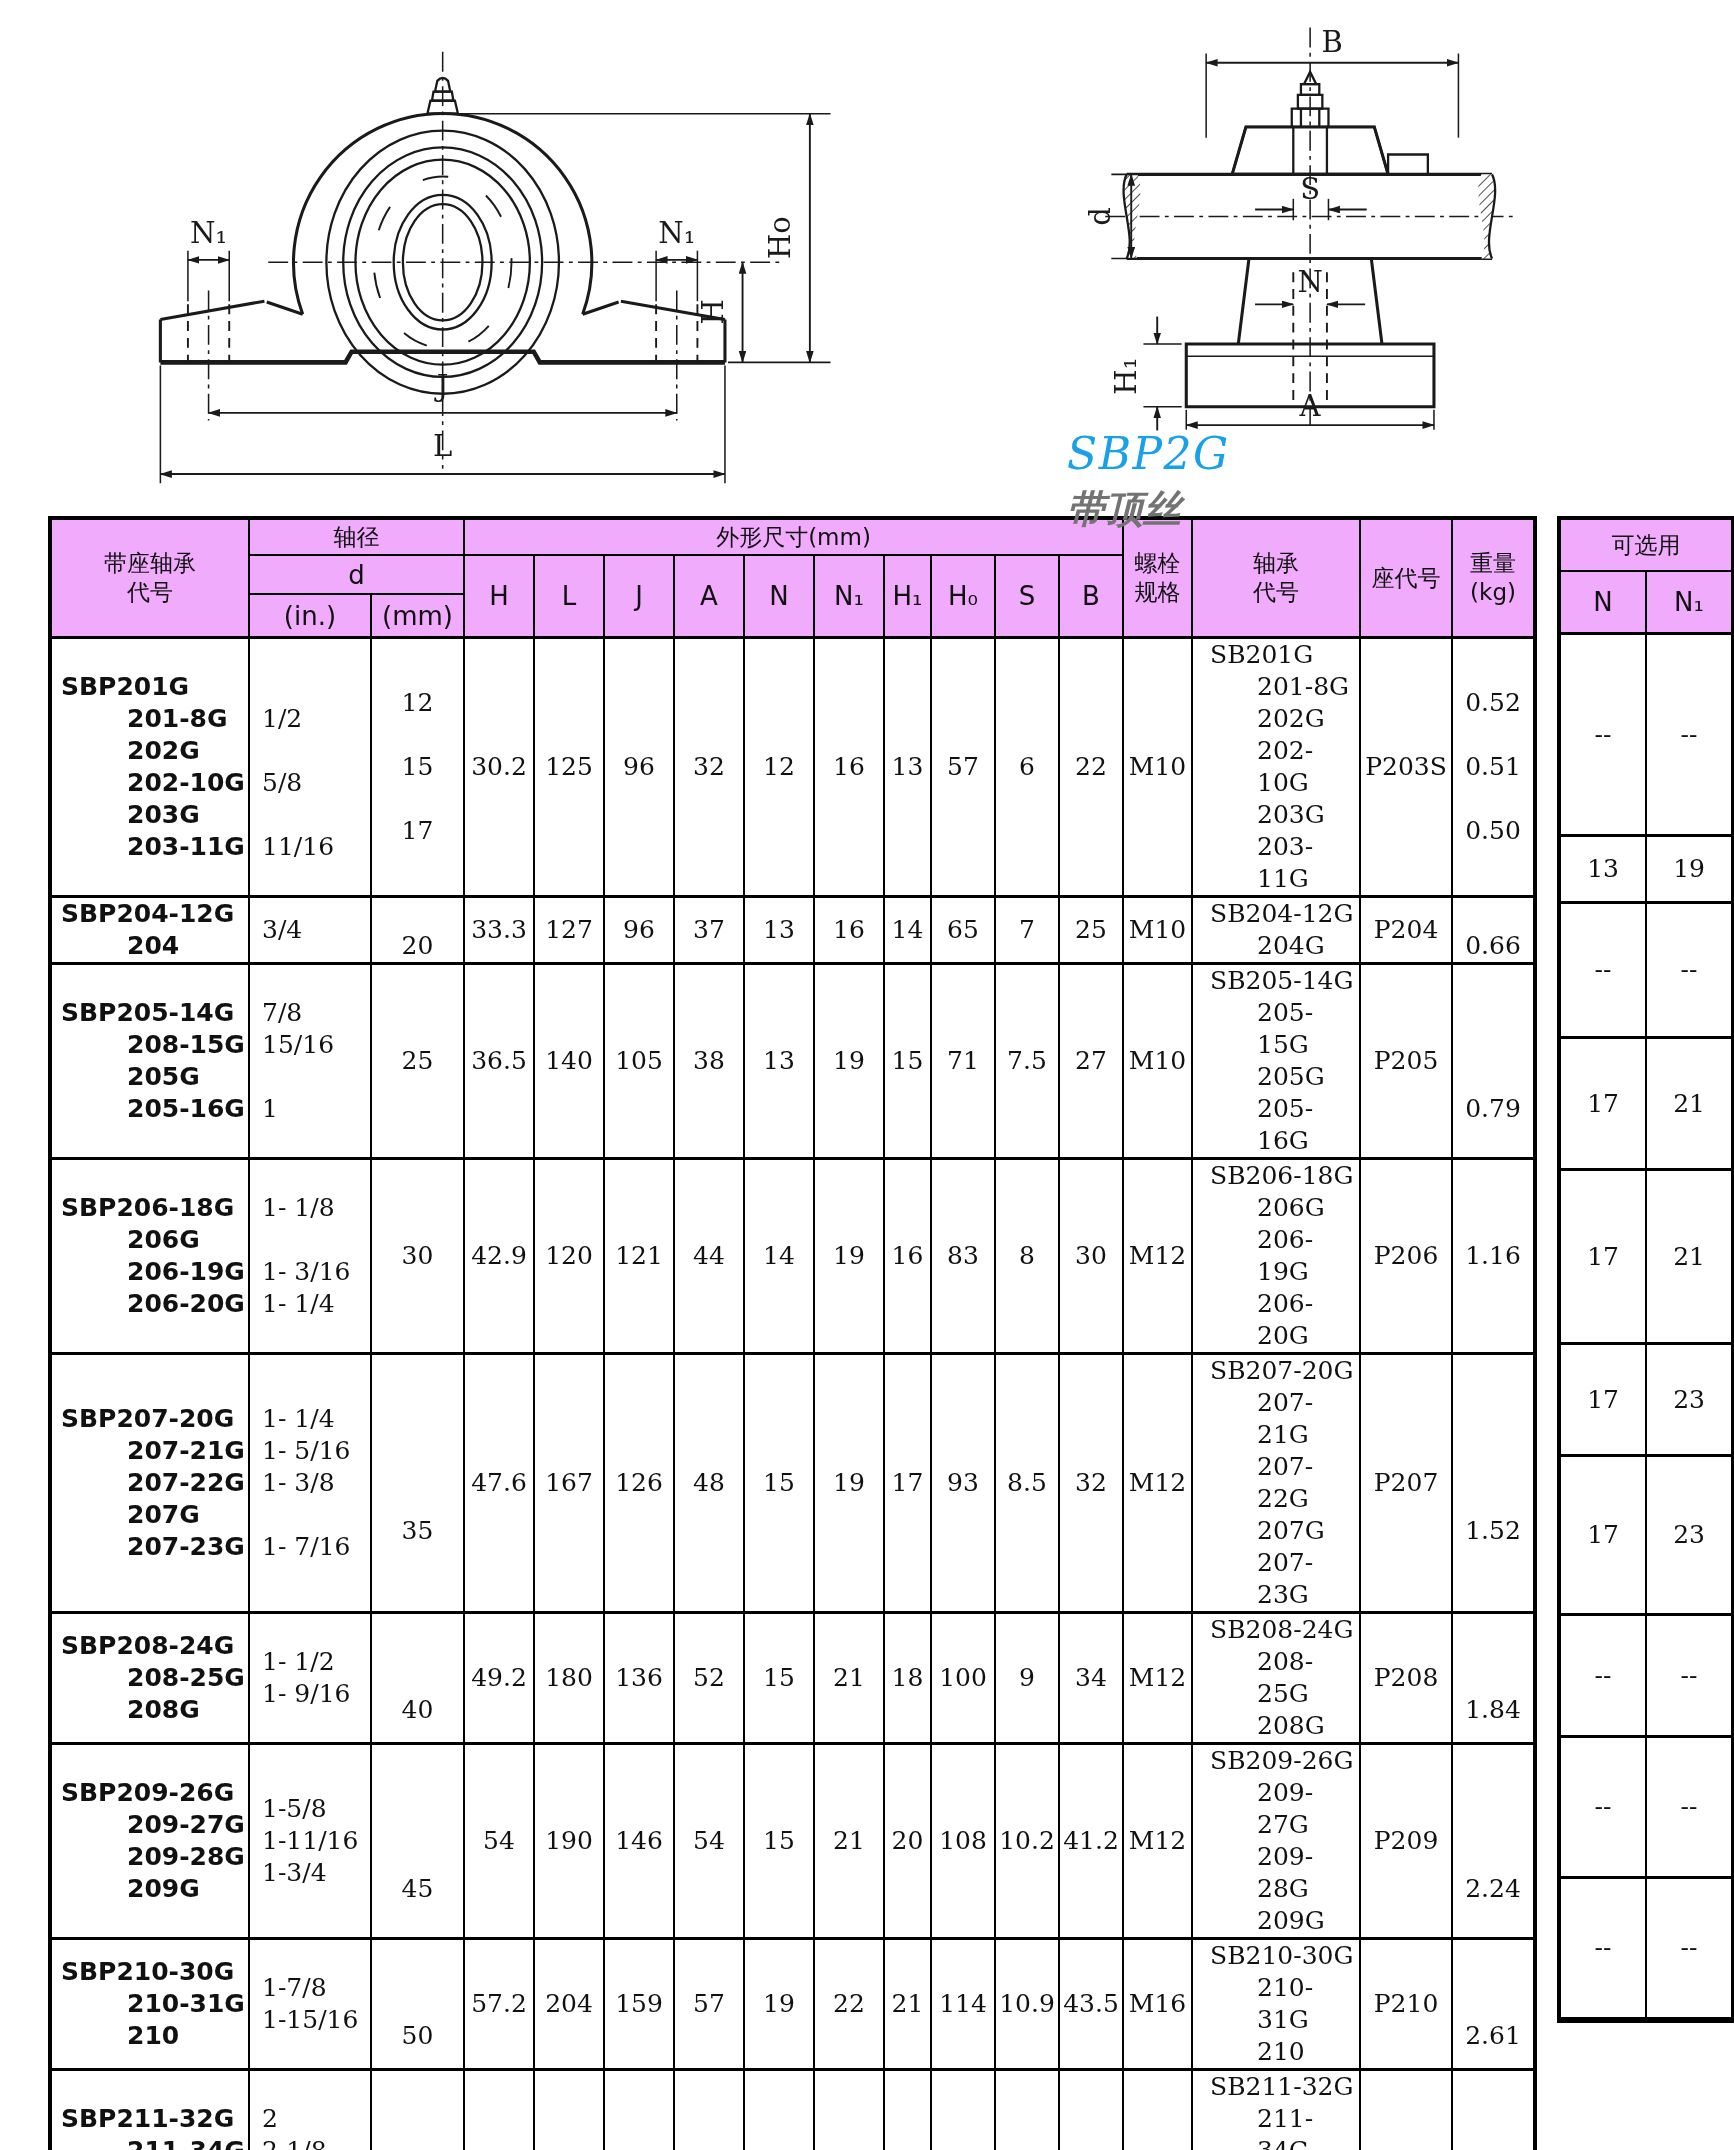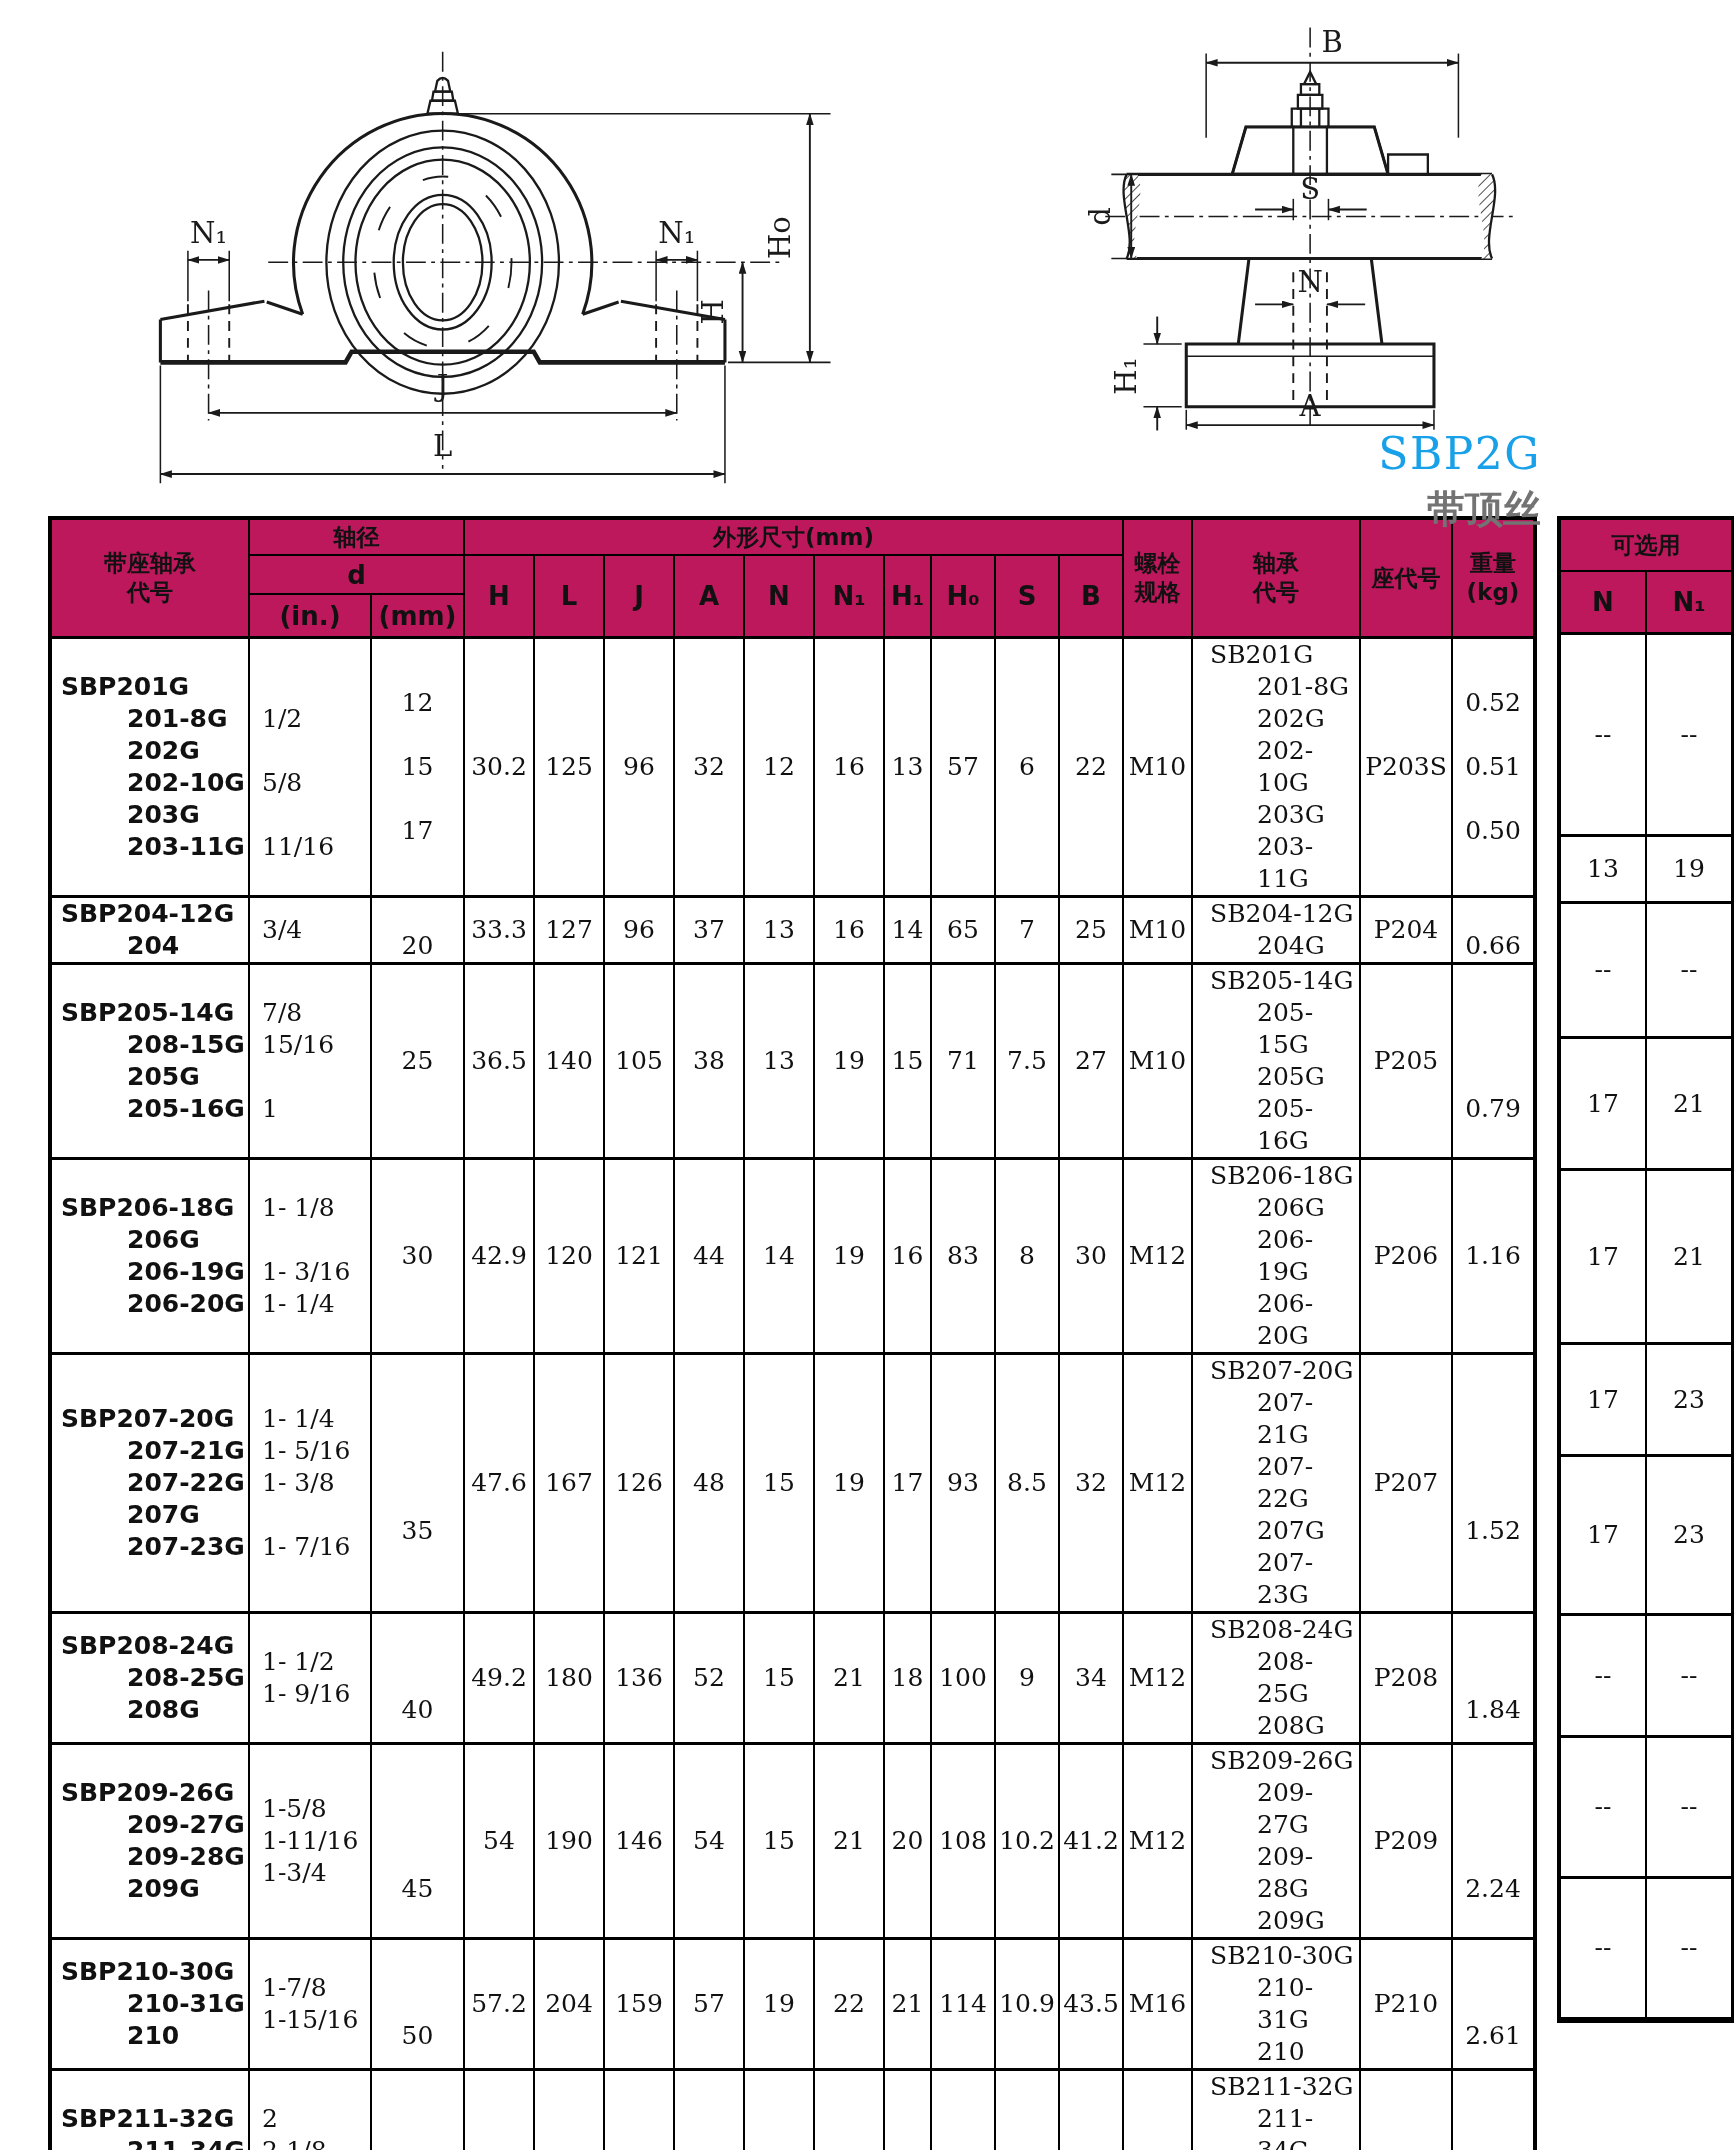--- a/index.html
+++ b/index.html
@@ -11,31 +11,31 @@
   .drawings svg{position:absolute;}
   svg .o4{fill:none;stroke:#1a1a1a;stroke-width:4;}
   svg .o5{fill:none;stroke:#1a1a1a;stroke-width:6;}
   svg .o3{fill:none;stroke:#1a1a1a;stroke-width:3;}
   svg .d2{fill:none;stroke:#1a1a1a;stroke-width:2;}
   svg .dim{fill:none;stroke:#1a1a1a;stroke-width:2.5;}
   svg .cl{fill:none;stroke:#1a1a1a;stroke-width:2;stroke-dasharray:26 7 5 7;}
   svg .dash{fill:none;stroke:#1a1a1a;stroke-width:2.5;stroke-dasharray:13 9;}
   svg .dashe{fill:none;stroke:#1a1a1a;stroke-width:2.5;stroke-dasharray:34 56;}
   svg text{fill:#1a1a1a;font-family:"DejaVu Serif","Liberation Serif",serif;font-size:38px;}
-  .caption{position:absolute;left:1067px;top:428px;width:474px;text-align:right;}
+  .caption{position:absolute;left:1067px;top:428px;width:474px;text-align:left;font-style:italic;}
   .caption .cap1{font-family:"DejaVu Serif","Liberation Serif",serif;font-size:44px;color:#18a0e8;letter-spacing:1.5px;}
   .caption .cap2{font-family:"DejaVu Sans","Liberation Sans",sans-serif;font-size:38px;font-weight:700;color:#737373;margin-top:4.6px;}
 
   
   .tables{display:flex;align-items:flex-start;gap:20px;margin-left:48px;}
   table{border-collapse:collapse;table-layout:fixed;background:#fff;}
   table.main{width:1489px;border:4.6px solid #000;border-bottom-width:6.9px;}
   table.opt{width:174px;border:4.6px solid #000;border-bottom-width:6.9px;}
   th,td{border:2.3px solid #000;padding:0;overflow:hidden;}
-  thead th{background:#be185d;font-weight:700;vertical-align:middle;text-align:center;
+  thead th{background:#f0abfc;font-weight:400;vertical-align:middle;text-align:center;
            font-family:"DejaVu Sans","Liberation Sans",sans-serif;white-space:pre-line;}
   th.cjk{font-size:23px;line-height:29px;}
   th.diml{font-size:26px;}
   thead tr.h1 th{height:34px;}
   thead tr.h2 th{height:37px;}
   thead tr.h3 th{height:41px;margin-left:20px;}
   table.opt thead tr.oh1 th{height:50px;text-align:center;}
   table.opt thead tr.oh2 th{height:60px;}
   thead tr.h3 th, thead tr.h2 th.sp, table.opt thead tr.oh2 th{border-bottom-width:3.8px;}
   tbody td{vertical-align:middle;text-align:center;white-space:pre-line;

